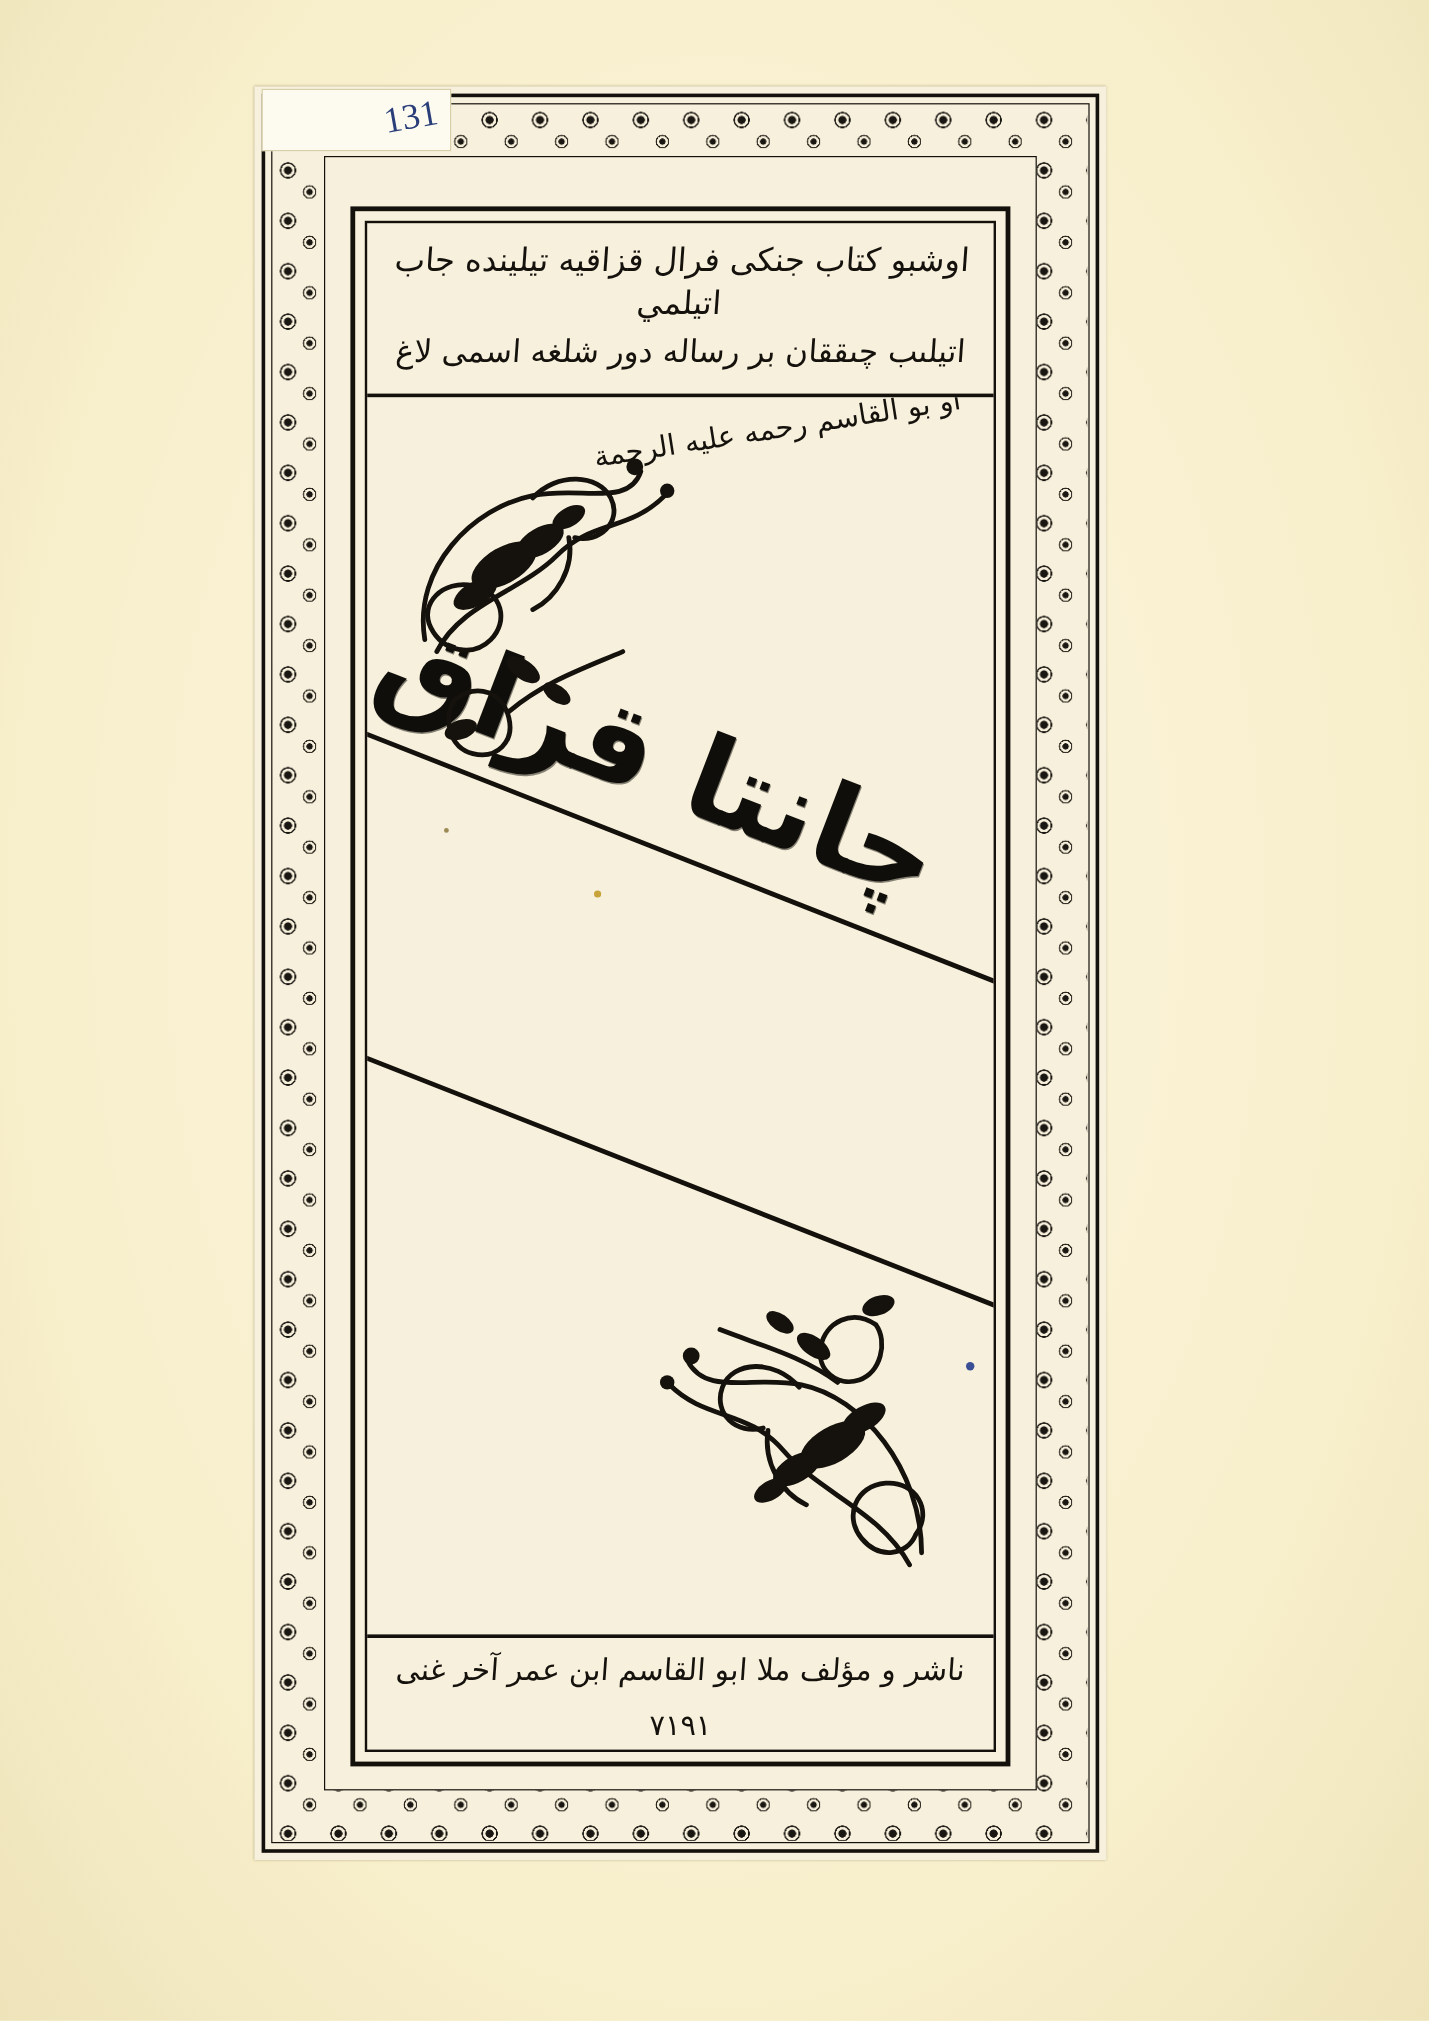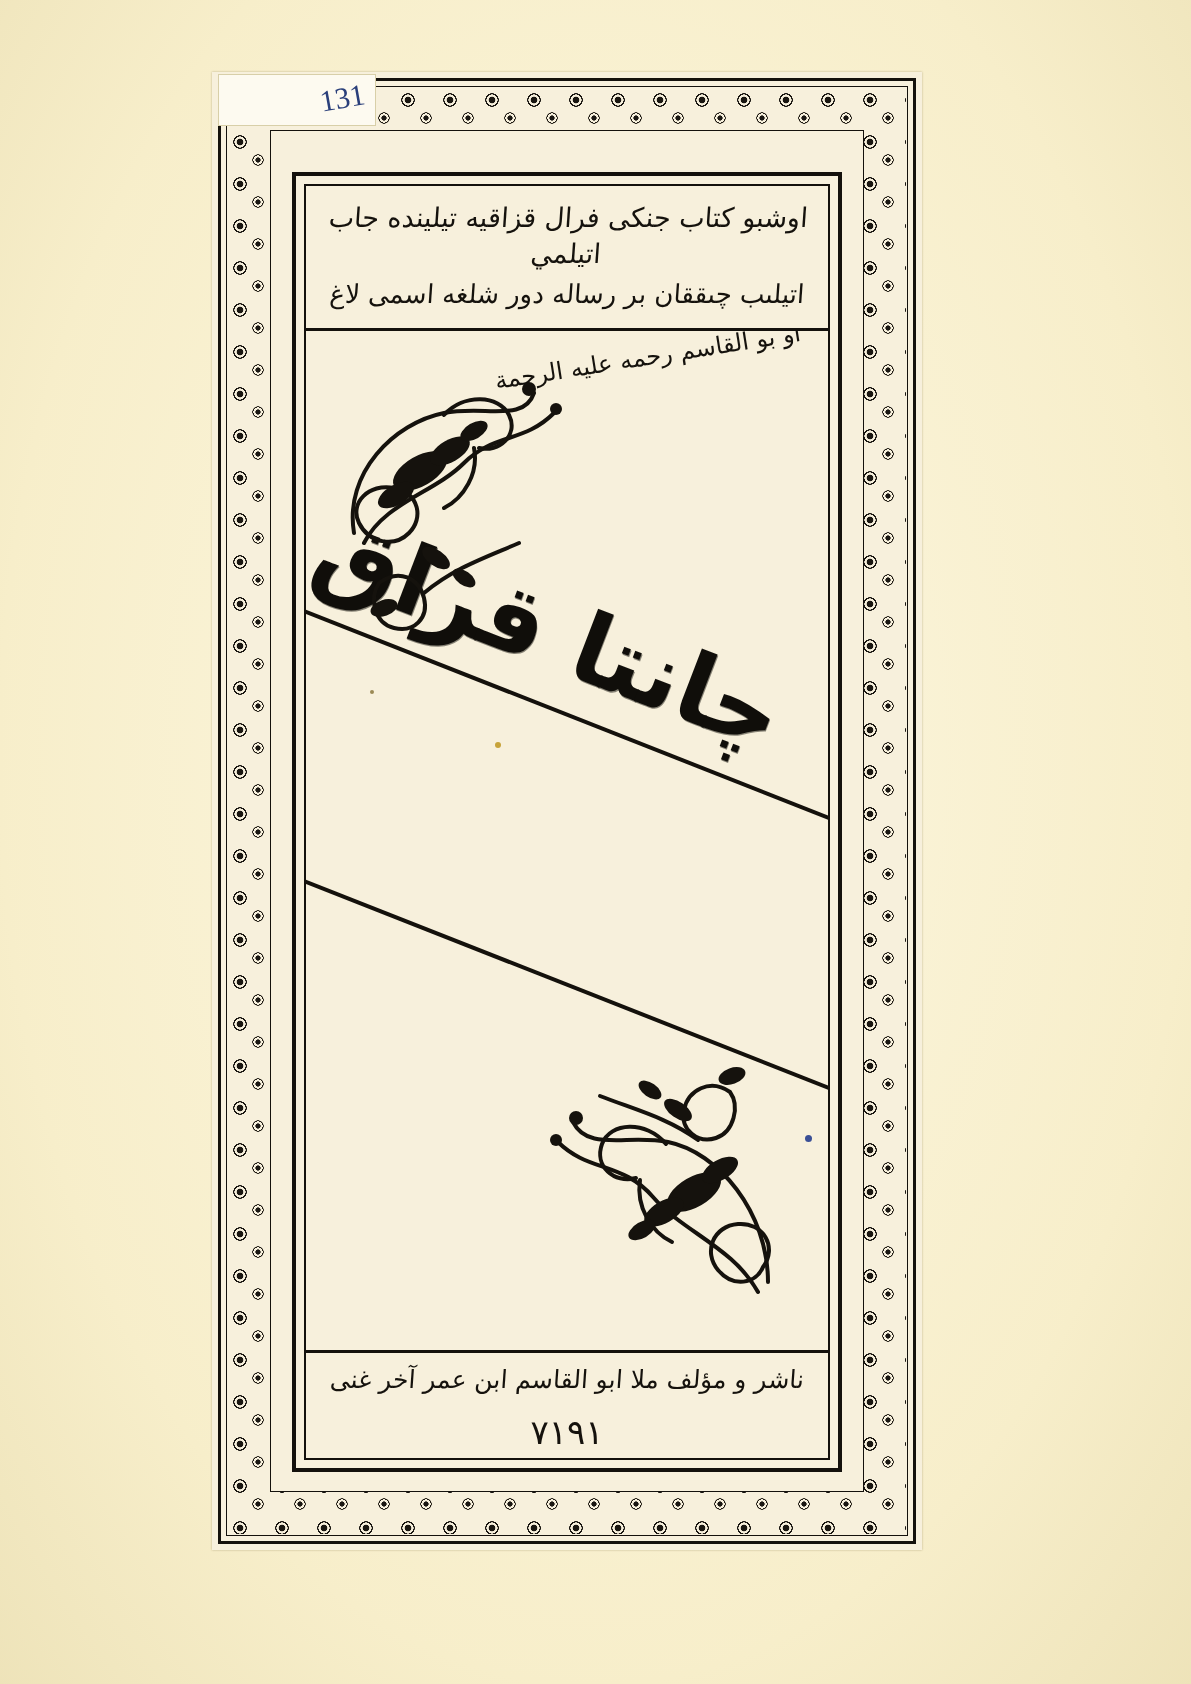--- a/index.html
+++ b/index.html
@@ -164,21 +164,21 @@
   
   #bottomblock {
     flex: 0 0 auto;
     padding: 12px 18px 6px 18px;
     text-align: center;
     direction: rtl;
   }
   #imprint { font-size: 25px; color: #15120d; transform: skewX(-4deg); }
   #year {
     margin-top: 18px;
-    font-size: 34px;
+    font-size: 24px;
     color: #15120d;
     letter-spacing: 2px;
   }
 
   
   #label {
     position: absolute;
     left: 218px; top: 74px;
     width: 158px; height: 52px;
     background: #fdfaf0;

